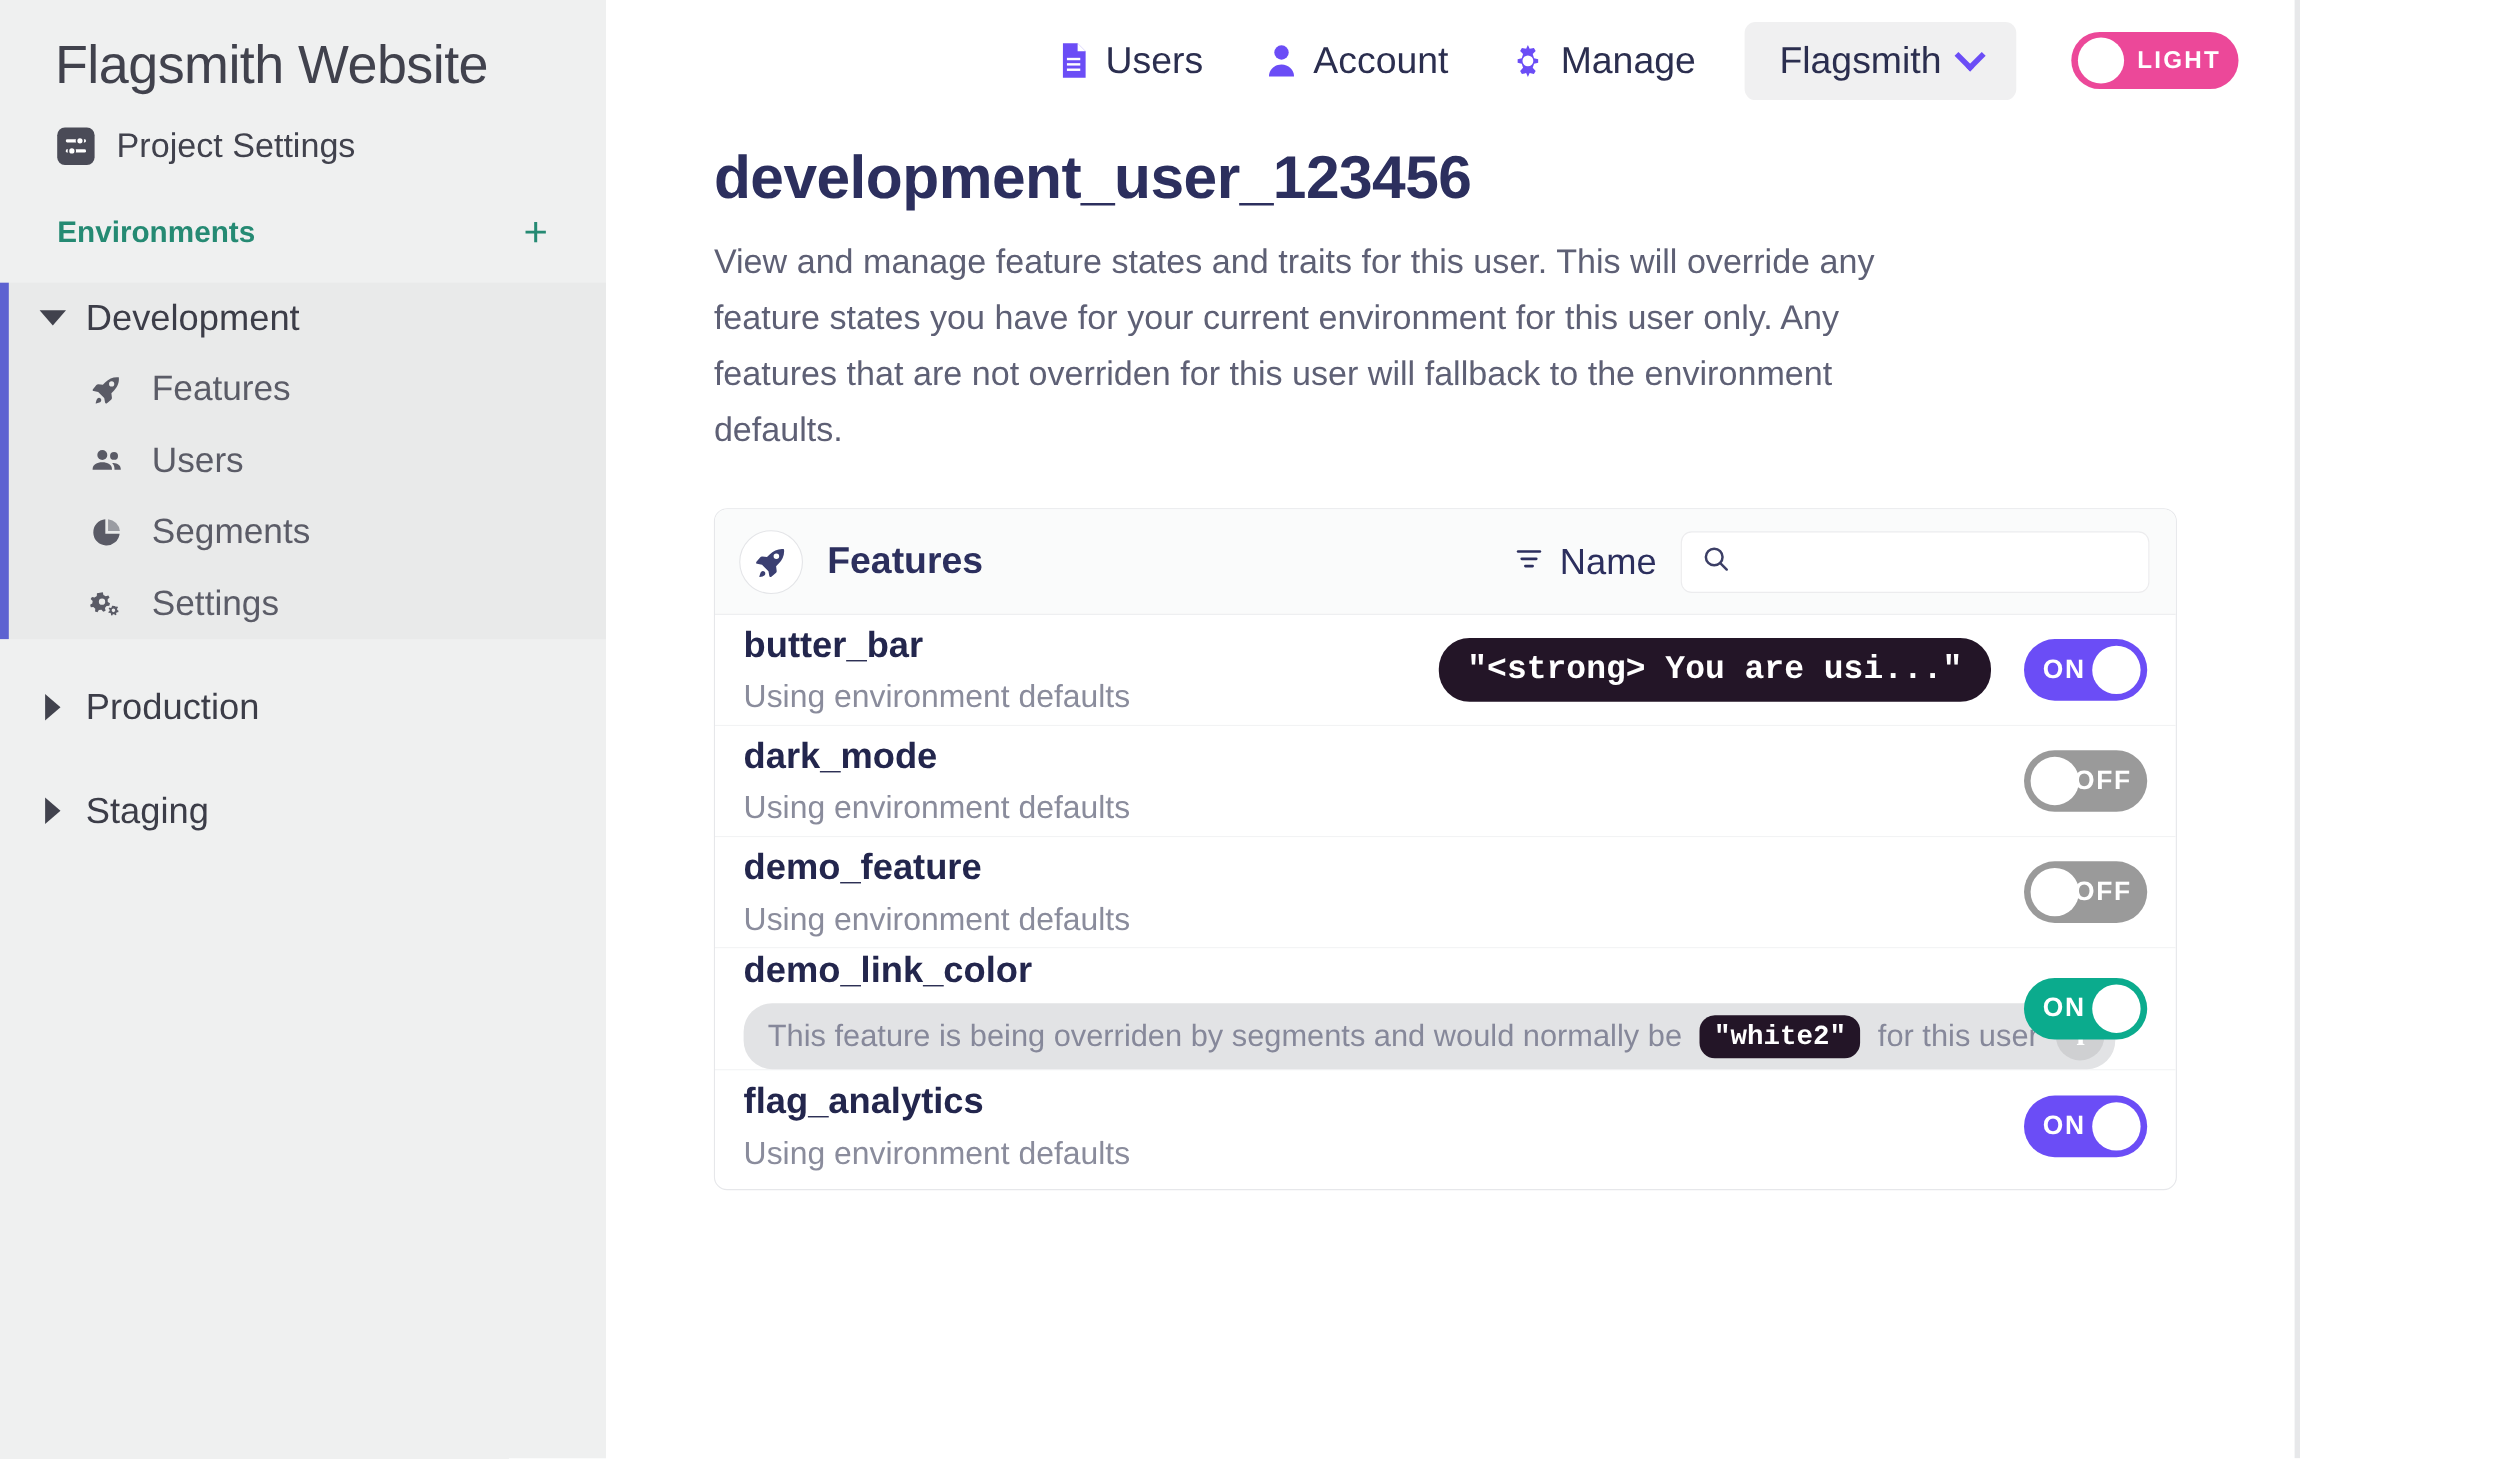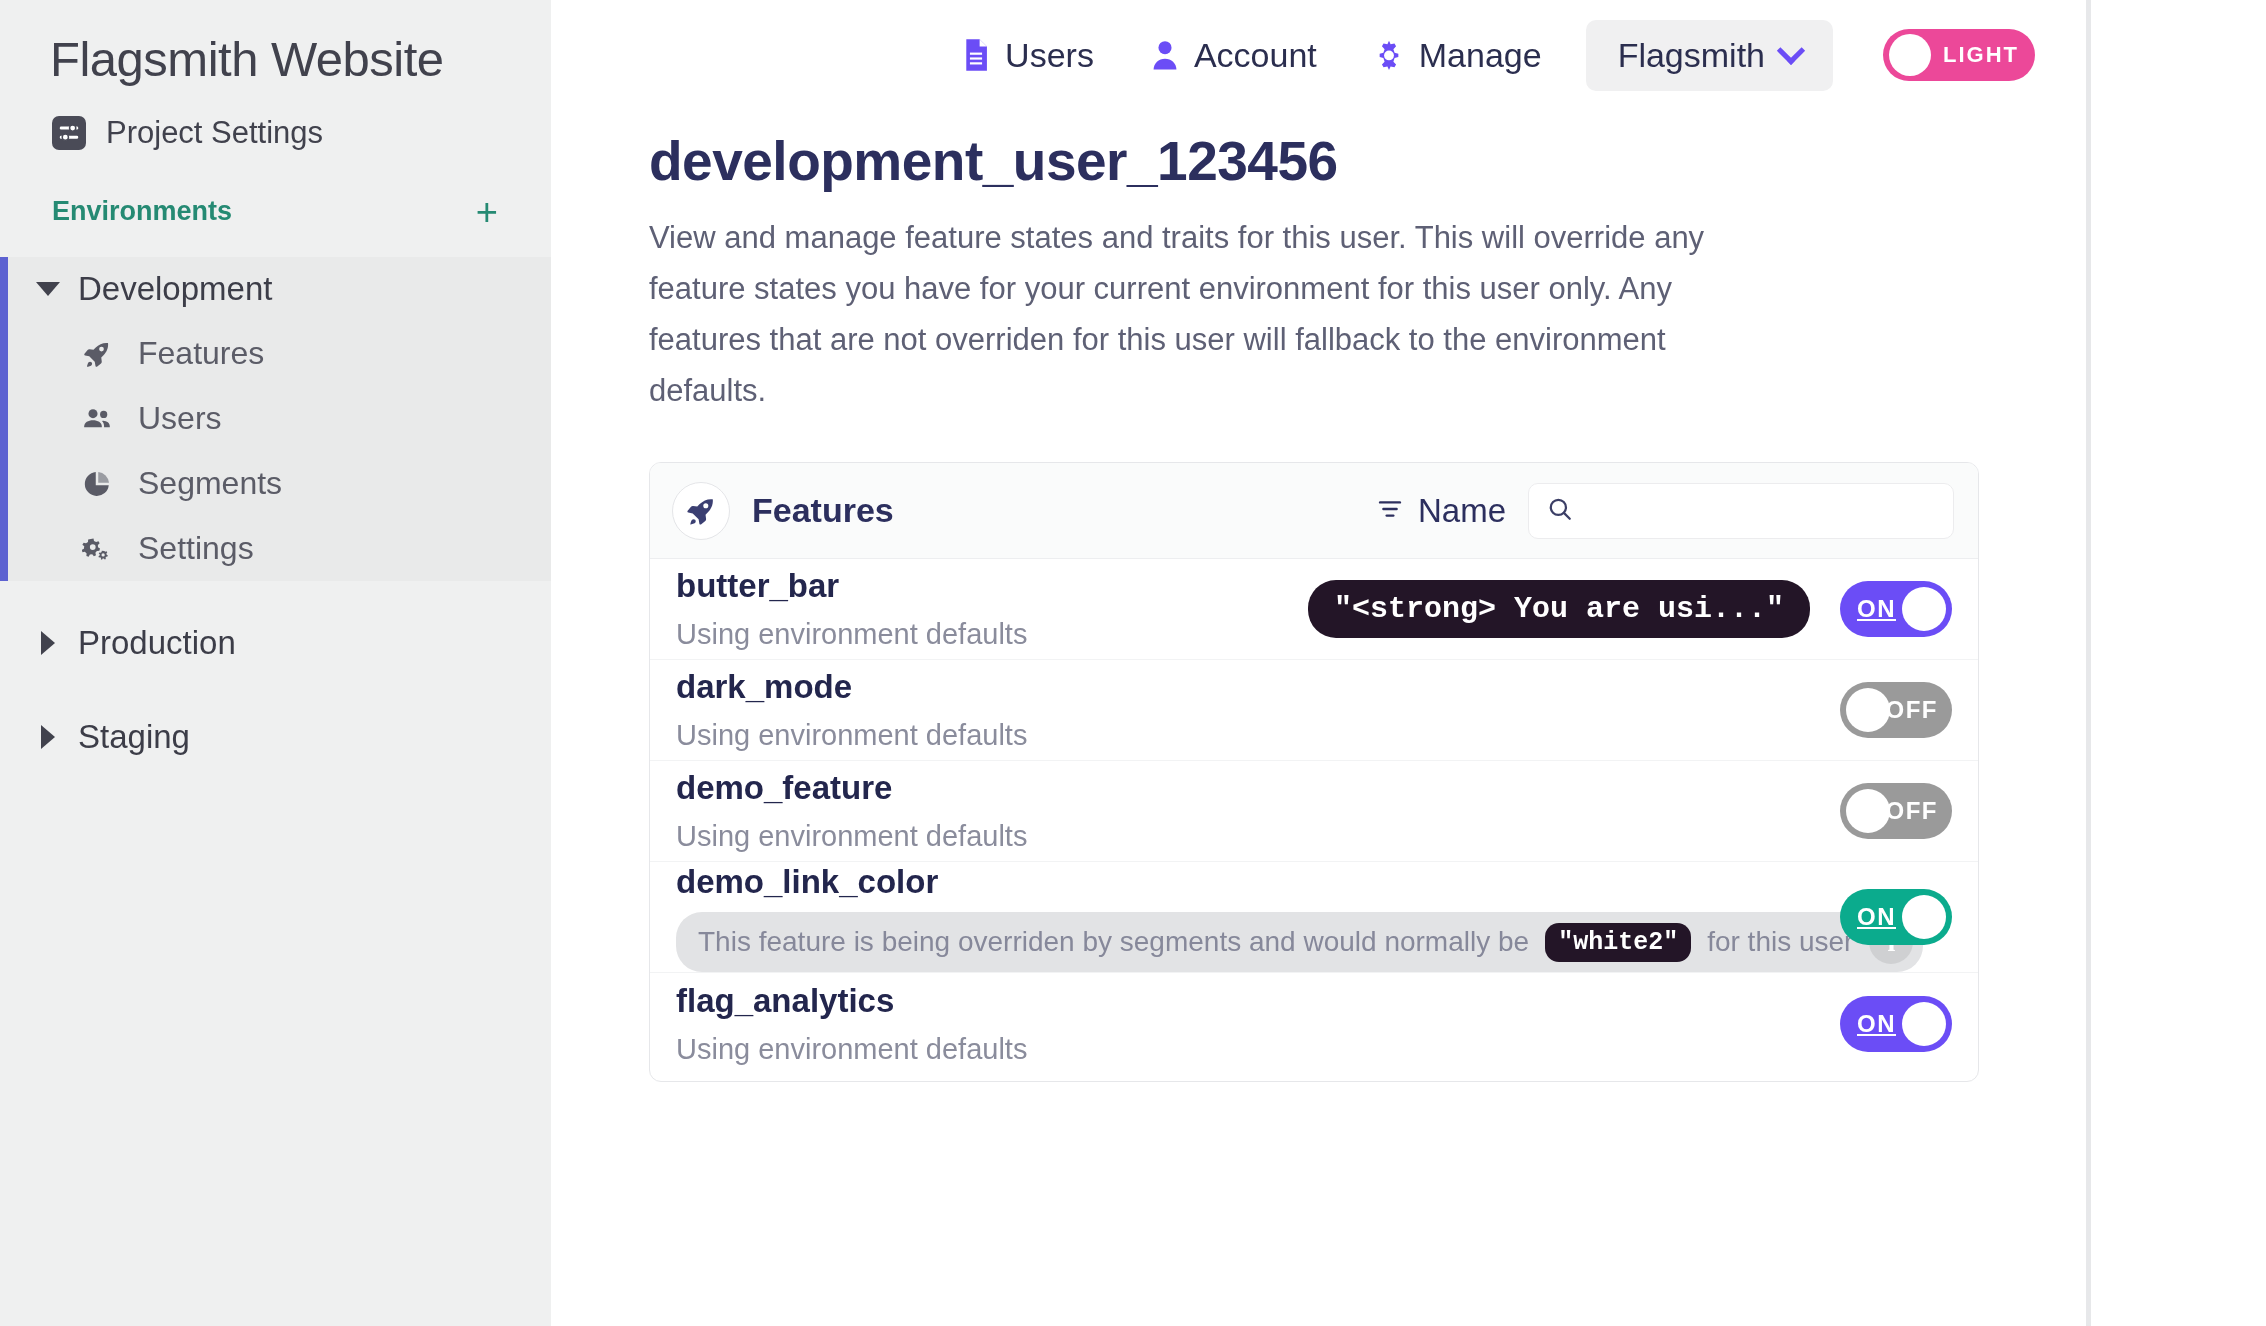--- a/index.html
+++ b/index.html
@@ -208,21 +208,21 @@
   .toggle {
     width: 112px; height: 56px; border-radius: 28px;
     display: flex; align-items: center; cursor: pointer;
     flex: 0 0 112px; position: relative;
   }
   .toggle .knob { width: 44px; height: 44px; border-radius: 50%; background: #fff; position: absolute; top: 6px; }
   .toggle .tlabel { font-size: 24px; font-weight: 700; color: #ffffff; letter-spacing: 1.5px; position: absolute; top: 50%; transform: translateY(-50%); }
   .toggle.on { background: #6b4df6; }
   .toggle.on.teal { background: #0bab8d; }
   .toggle.on .knob { right: 6px; }
-  .toggle.on .tlabel { left: 17px; text-decoration: underline; }
+  .toggle.on .tlabel { left: 17px; }
   .toggle.off { background: #9a9a9a; }
   .toggle.off .knob { left: 6px; }
   .toggle.off .tlabel { right: 14px; }
 
   .right-edge {
     position: absolute; right: 0; top: 0;
     width: 5px; height: 1326px; background: #e7e8ea;
   }
 </style>
 </head>

